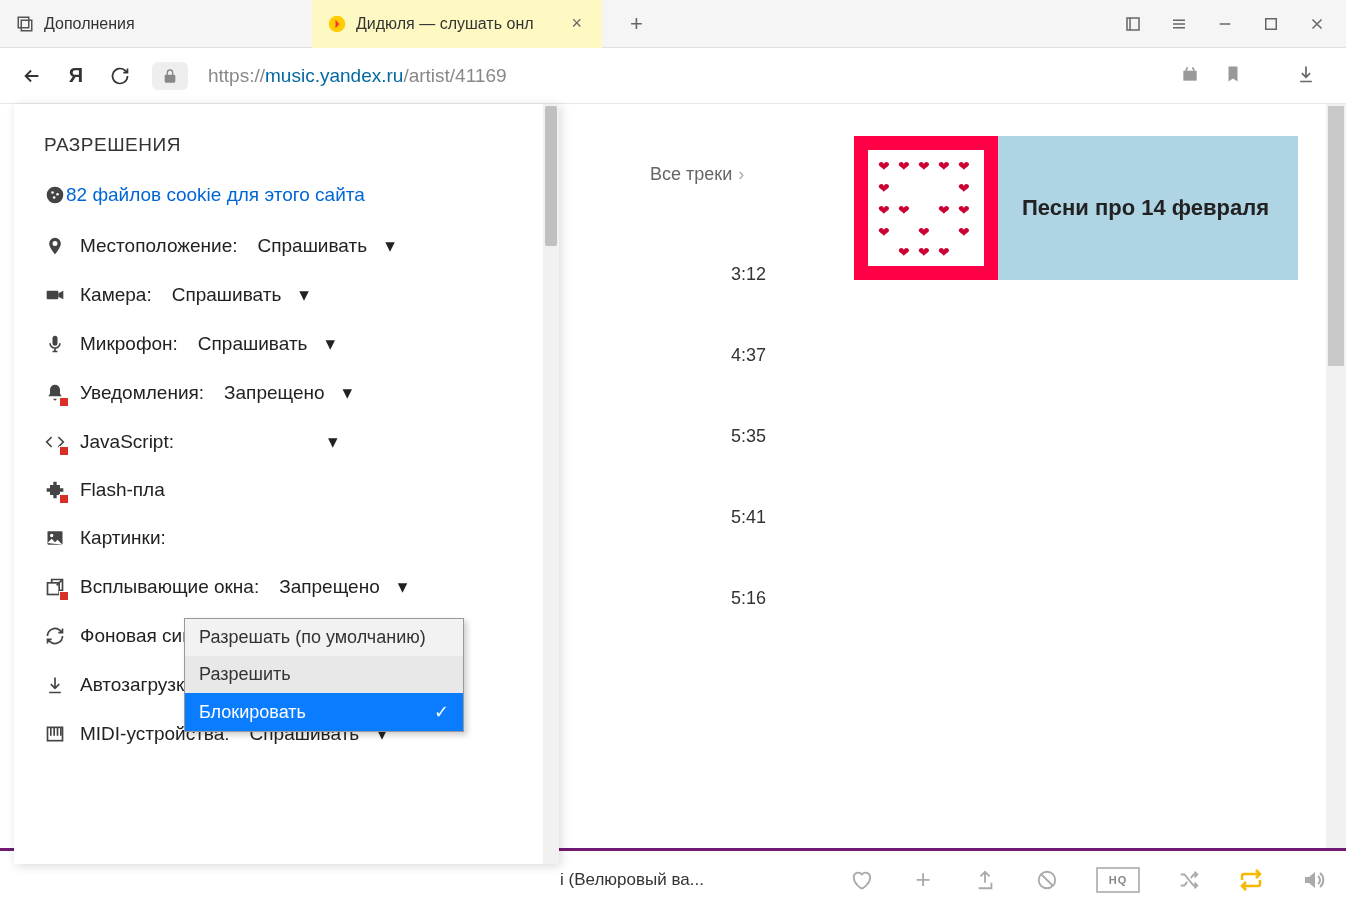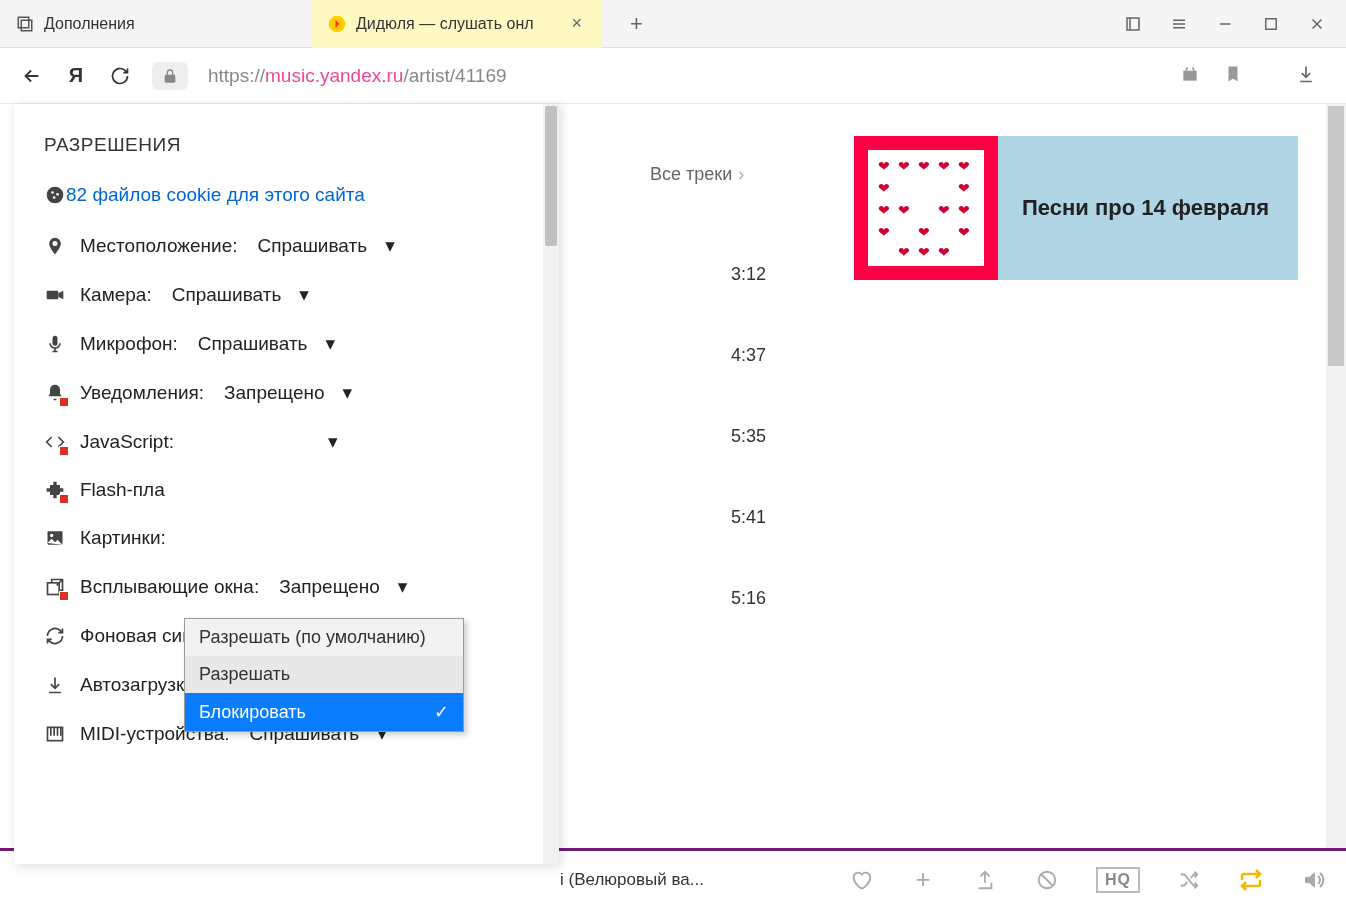--- a/index.html
+++ b/index.html
@@ -13,21 +13,21 @@
 .tab-icon { width: 18px; height: 18px; margin-right: 10px; }
 .tab-close { margin-left: auto; color: #666; font-size: 18px; padding: 0 4px; }
 .new-tab { padding: 0 16px; color: #666; font-size: 22px; }
 .window-controls { margin-left: auto; display: flex; align-items: center; gap: 28px; padding-right: 20px; color: #666; }
 .window-controls svg, .window-controls span { width: 18px; height: 18px; }
 
 .addr-bar { height: 56px; display: flex; align-items: center; padding: 0 20px; gap: 20px; border-bottom: 1px solid #e8e8e8; }
 .addr-icon { color: #555; display: flex; align-items: center; justify-content: center; width: 24px; height: 24px; }
 .lock-box { background: #eee; border-radius: 6px; padding: 6px 10px; display: flex; align-items: center; }
 .url { font-size: 19px; color: #888; flex: 1; }
-.url .dark { color: #ec4899; }
+.url .dark { color: #0369a1; }
 .addr-right { display: flex; gap: 24px; align-items: center; margin-right: 10px; }
 
 
 .content { display: flex; height: calc(100% - 104px - 60px); position: relative; }
 .perm-panel { width: 545px; background: #fff; box-shadow: 2px 2px 10px rgba(0,0,0,0.15); position: absolute; left: 14px; top: 0; z-index: 10; padding: 30px 0 30px 30px; height: 760px; overflow: hidden; }
 .perm-panel::-webkit-scrollbar { width: 16px; }
 .perm-scroll-track { position: absolute; right: 0; top: 0; bottom: 0; width: 16px; background: #f1f1f1; }
 .perm-scroll-thumb { position: absolute; right: 2px; top: 2px; width: 12px; height: 140px; background: #c0c0c0; border-radius: 2px; }
 .perm-title { font-size: 19px; color: #333; margin-bottom: 28px; letter-spacing: 0.5px; }
 .perm-link { color: #0066d6; font-size: 19px; display: flex; align-items: center; margin-bottom: 28px; }
@@ -59,21 +59,21 @@
 .promo-img-inner { width: 100%; height: 100%; background: #fff; position: relative; }
 .heart { position: absolute; font-size: 14px; color: #c03; }
 .promo-text { padding: 0 24px; font-size: 22px; font-weight: bold; color: #222; }
 
 
 .player { position: absolute; bottom: 0; left: 0; right: 0; height: 60px; border-top: 3px solid #701a75; background: #fff; display: flex; align-items: center; padding: 0 20px; }
 .now-playing { font-size: 17px; color: #333; margin-left: 540px; }
 .player-controls { margin-left: auto; display: flex; gap: 36px; align-items: center; color: #888; }
 .player-controls .ctrl { display: flex; align-items: center; justify-content: center; width: 26px; height: 26px; }
 .player-controls .active { color: #f5b800; }
-.hq { border: 2px solid #bbb; border-radius: 0; padding: 1px 20px; font-size: 16px; font-weight: bold; letter-spacing: 1px; }
+.hq { border: 2px solid #bbb; border-radius: 0; padding: 1px 20px; font-size: 11px; font-weight: bold; letter-spacing: 1px; }
 
 .page-vscroll { position: absolute; right: 0; top: 104px; width: 20px; height: calc(100% - 164px); background: #f1f1f1; }
 .page-vscroll-thumb { position: absolute; right: 2px; top: 2px; width: 16px; height: 260px; background: #c8c8c8; }
 </style>
 </head>
 <body>
 
 <div class="tab-bar">
   <div class="tab inactive">
     <span class="tab-icon">
@@ -285,21 +285,21 @@
     </div>
   </div>
 
   <div class="highlight-box"></div>
 
   <div class="dropdown">
     <div class="dd-item">
         <span>Разрешать (по умолчанию)</span>
       </div>
     <div class="dd-item hover">
-        <span>Разрешать</span>
+        <span>Разрешить</span>
       </div>
     <div class="dd-item selected">
         <span>Блокировать</span>
         <span>✓</span>
       </div>
   </div>
 
   <div class="page-right">
     <div class="tracks-header">
       <span>Все треки</span><span class="chev">›</span>

